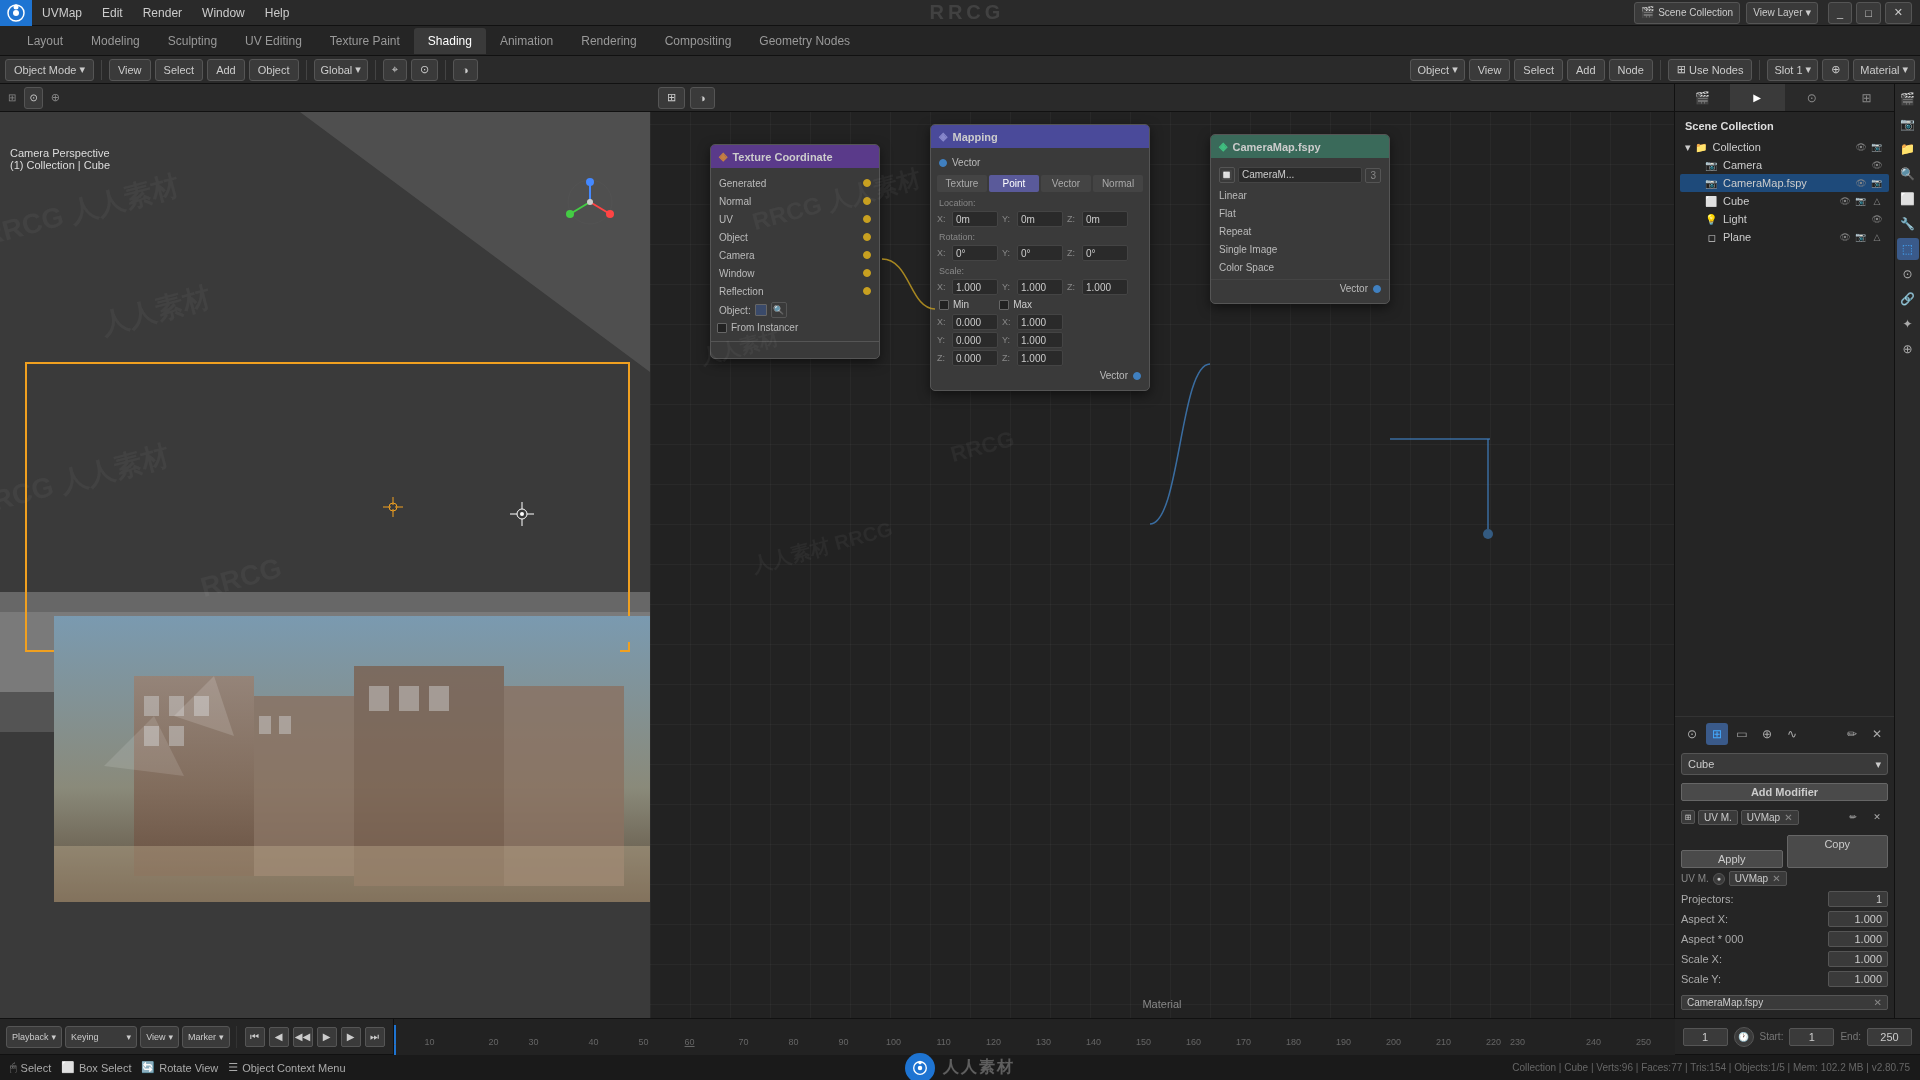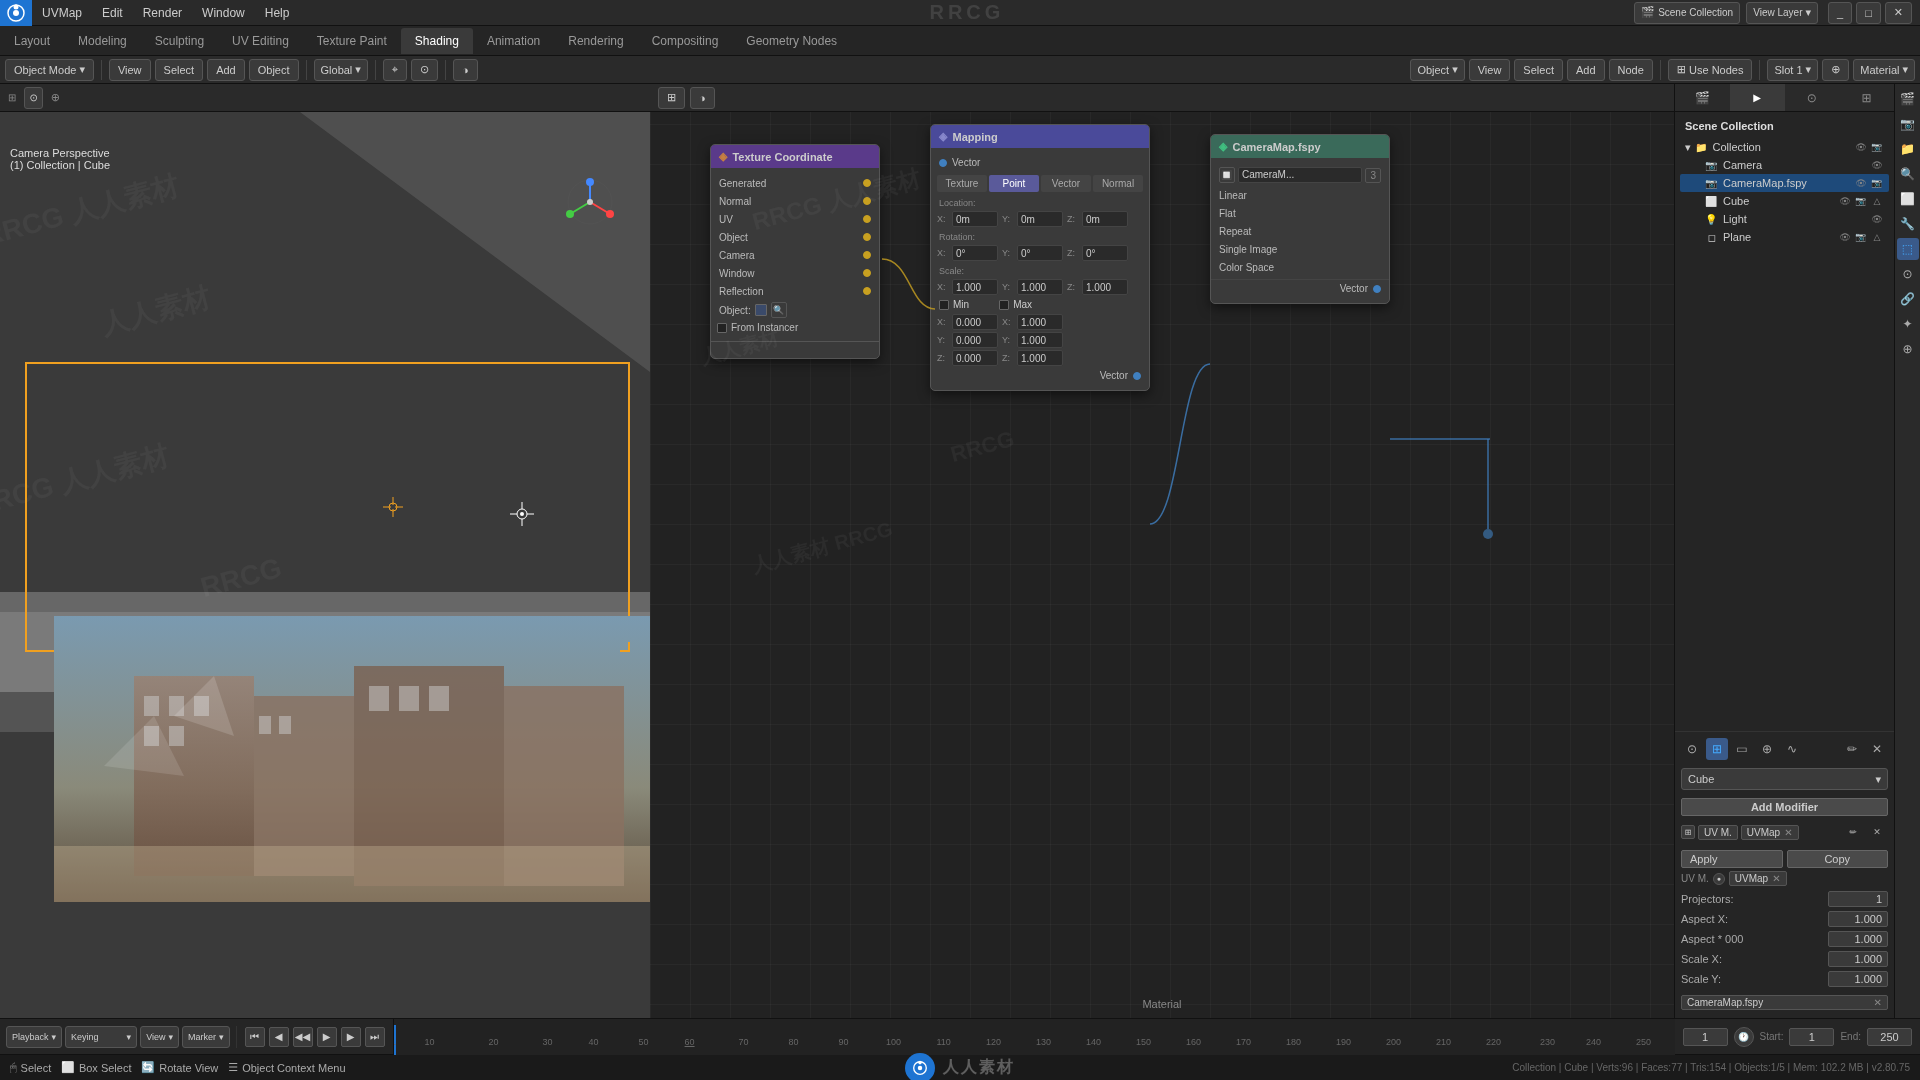--- a/index.html
+++ b/index.html
@@ -47,21 +47,21 @@
     }
 
     
     #workspace-tabs {
       width: 100%;
       height: 30px;
       background: #252525;
       display: flex;
       align-items: center;
       border-bottom: 1px solid #111;
-      padding-left: 0;
+      padding-left: 13px;
     }
     .workspace-tab {
       padding: 0 14px;
       height: 26px;
       display: flex;
       align-items: center;
       color: #999;
       font-size: 12px;
       cursor: pointer;
       border-radius: 3px 3px 0 0;
@@ -1243,21 +1243,21 @@
           <span>UVMap</span>
           <span class="prop-tag-x">✕</span>
         </div>
         <div style="margin-left:auto; display:flex; gap:2px;">
           <div class="side-icon" style="font-size:9px;">✏</div>
           <div class="side-icon" style="font-size:9px;">✕</div>
         </div>
       </div>
 
       <div style="display:flex; gap:4px; margin-top:4px;">
-        <div class="prop-btn" style="flex:1; ">Apply</div>
+        <div class="prop-btn" style="flex:1; text-align:center;margin-top:15px;">Apply</div>
         <div class="prop-btn" style="flex:1; text-align:center;">Copy</div>
       </div>
 
       <div style="display:flex; align-items:center; gap:4px; padding:3px 0; font-size:10px;">
         <span style="color:#888; font-size:10px;">UV M.</span>
         <div style="width:12px;height:12px;background:#3a3a3a;border:1px solid #555;border-radius:50%;display:flex;align-items:center;justify-content:center;font-size:7px;">●</div>
         <div class="prop-tag">
           <span>UVMap</span>
           <span class="prop-tag-x">✕</span>
         </div>
@@ -1344,41 +1344,41 @@
     <div class="timeline-btn">⏭</div>
   </div>
 
   <div class="timeline-ruler">
 
     <div class="timeline-frame-indicator" style="left: 0px;"></div>
 
     <div class="ruler-label" style="left:0px;">1</div>
     <div class="ruler-label" style="left:36px;text-align:right;">10</div>
     <div class="ruler-label" style="left:100px;">20</div>
-    <div class="ruler-label" style="left:154px;">30</div>
+    <div class="ruler-label" style="left:140px;">30</div>
     <div class="ruler-label" style="left:200px;">40</div>
     <div class="ruler-label" style="left:250px;">50</div>
     <div class="ruler-label" style="left:296px;text-decoration:underline;">60</div>
     <div class="ruler-label" style="left:350px;">70</div>
     <div class="ruler-label" style="left:400px;">80</div>
     <div class="ruler-label" style="left:450px;">90</div>
     <div class="ruler-label" style="left:500px;">100</div>
     <div class="ruler-label" style="left:550px;">110</div>
     <div class="ruler-label" style="left:600px;">120</div>
     <div class="ruler-label" style="left:650px;">130</div>
     <div class="ruler-label" style="left:700px;">140</div>
     <div class="ruler-label" style="left:750px;">150</div>
     <div class="ruler-label" style="left:800px;">160</div>
     <div class="ruler-label" style="left:850px;">170</div>
     <div class="ruler-label" style="left:900px;">180</div>
     <div class="ruler-label" style="left:950px;">190</div>
     <div class="ruler-label" style="left:1000px;">200</div>
     <div class="ruler-label" style="left:1050px;">210</div>
     <div class="ruler-label" style="left:1100px;">220</div>
-    <div class="ruler-label" style="left:1154px;">230</div>
+    <div class="ruler-label" style="left:1124px;">230</div>
     <div class="ruler-label" style="left:1200px;">240</div>
     <div class="ruler-label" style="left:1250px;">250</div>
   </div>
 
   <div class="timeline-end">
     <div class="timeline-num">1</div>
     <div style="width:20px;height:20px;border-radius:50%;background:#3a3a3a;border:1px solid #555;display:flex;align-items:center;justify-content:center;font-size:9px;">🕐</div>
     <span style="font-size:10px;color:#777;">Start:</span>
     <div class="timeline-num">1</div>
     <span style="font-size:10px;color:#777;">End:</span>

